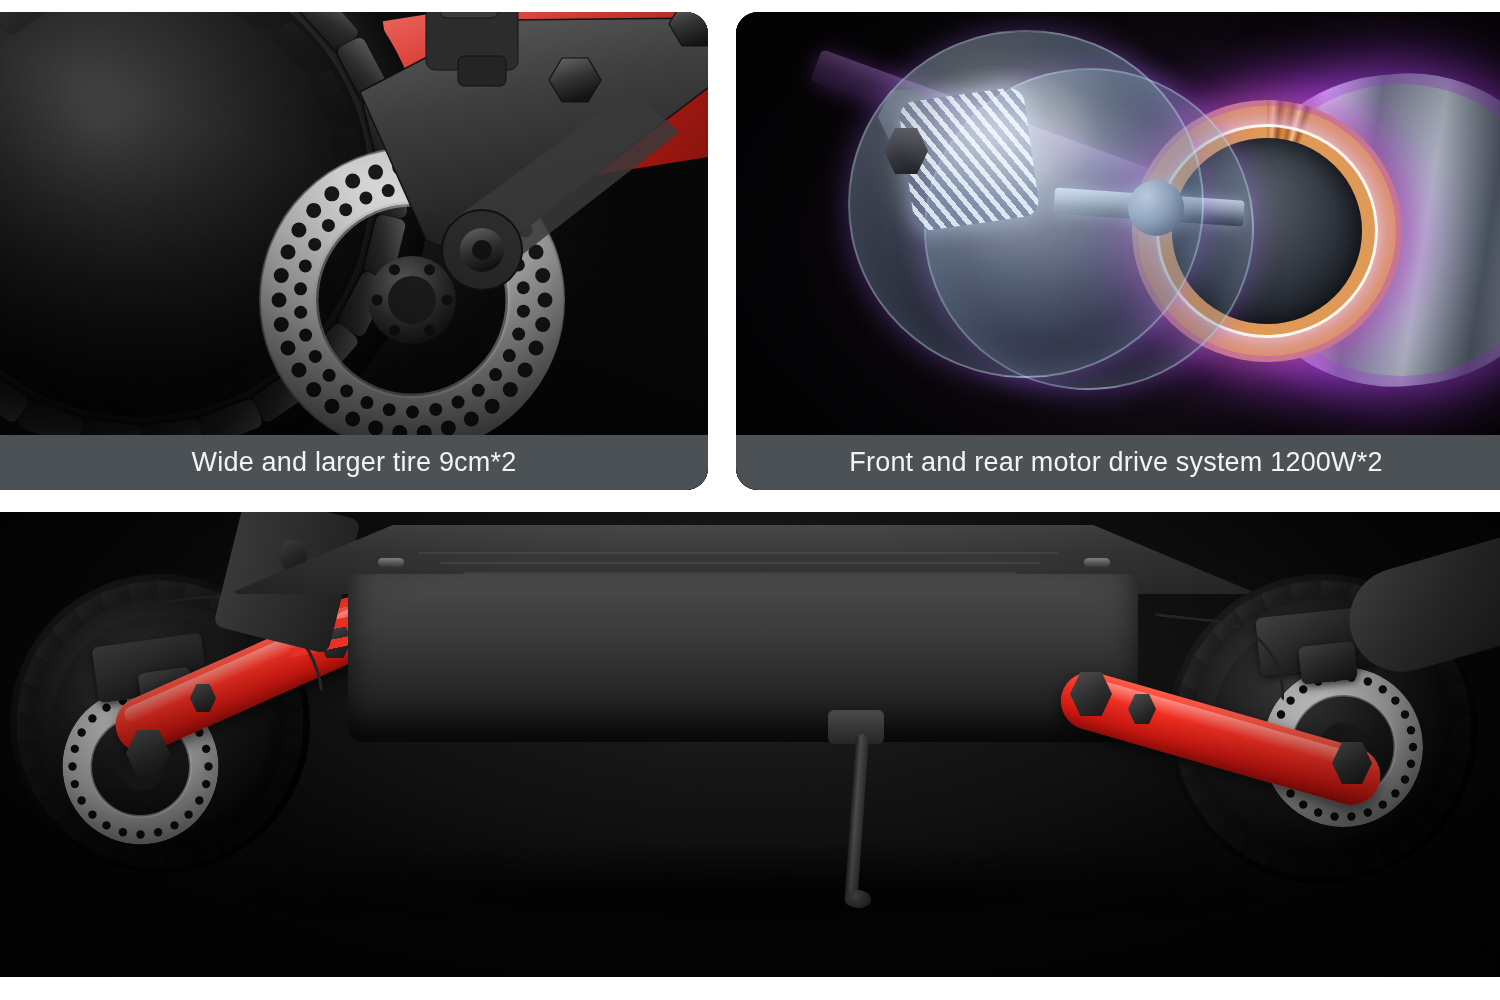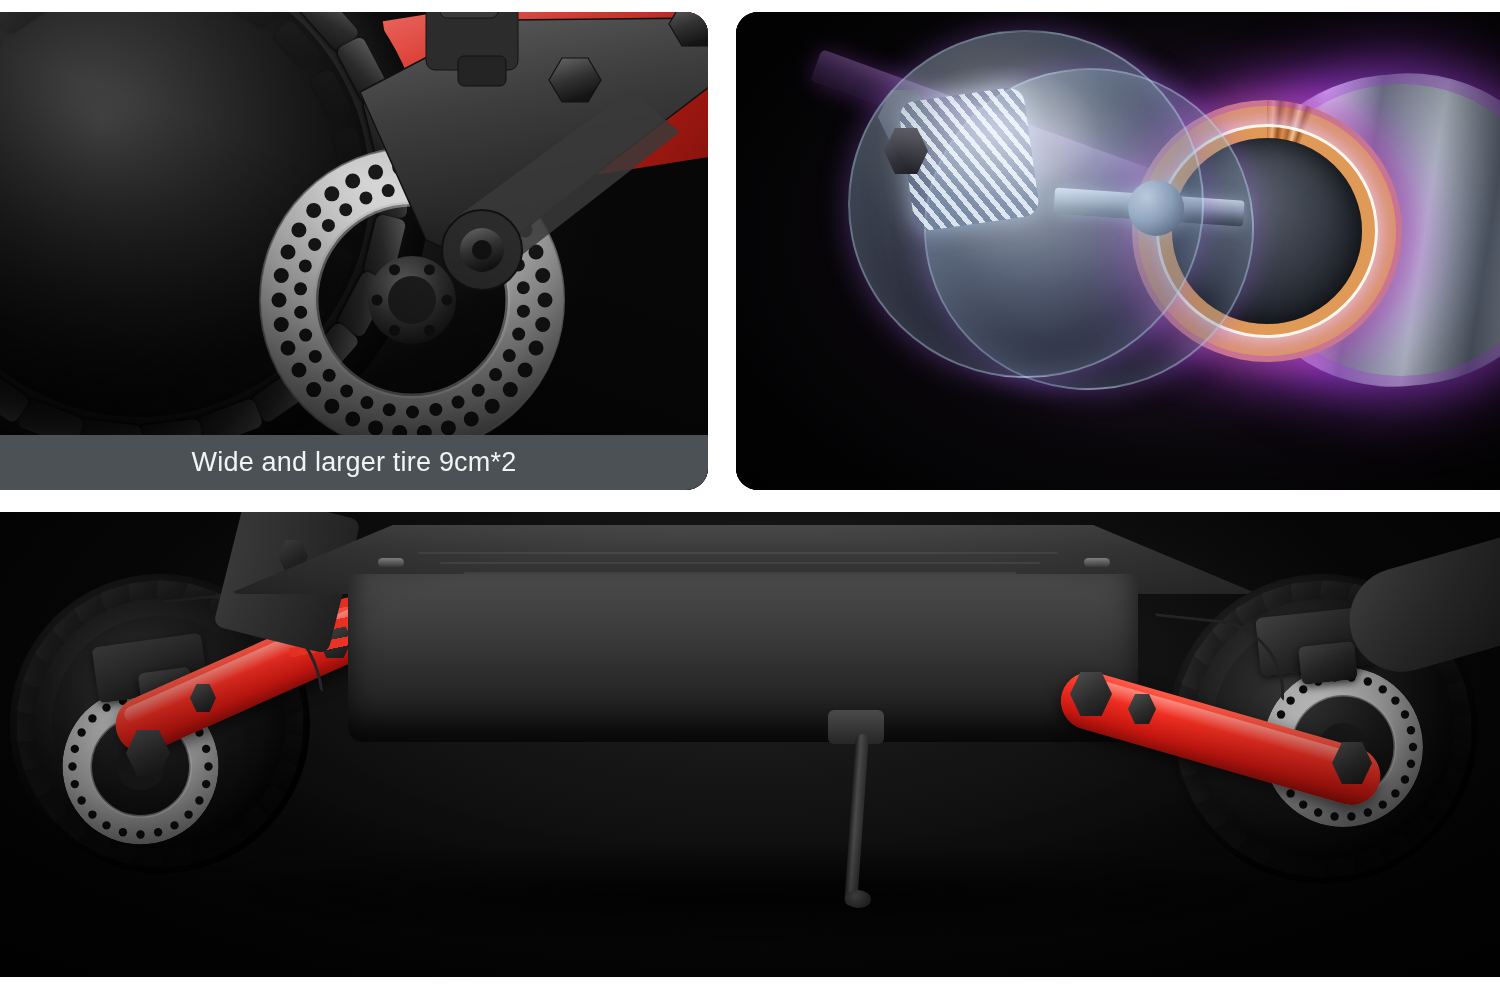--- a/index.html
+++ b/index.html
@@ -542,20 +542,23 @@
       <div style="position:absolute; left:148px; top:116px; width:44px; height:46px;
                   background: linear-gradient(150deg, #6a6a74, #33333c 55%, #18181f);
                   clip-path: polygon(25% 0,75% 0,100% 50%,75% 100%,25% 100%,0 50%);"></div>
 
       <div style="position:absolute; left:120px; top:30px; width:370px; height:350px; border-radius:50%;
                   background: radial-gradient(ellipse 40% 28% at 38% 26%, rgba(255,255,255,.42), rgba(255,255,255,0) 70%);"></div>
       <div style="position:absolute; inset:0;
                   background: radial-gradient(ellipse 78% 86% at 55% 46%, rgba(0,0,0,0) 45%, rgba(0,0,0,.78) 100%);"></div>
     </div>
 
+    <div class="caption">
+      <span>Front and rear motor drive system 1200W*2</span>
+    </div>
   </div>
 
   <div class="panel" id="panel-brakes">
     <div class="photo">
       <div class="brakes-bg"></div>
 
       <div class="floor-shadow" style="left:40px; top:330px; width:1420px; height:110px;"></div>
 
       <div class="wheel" style="left:10px; top:62px; width:300px; height:300px;"></div>
       <div class="wheel-inner" style="left:52px; top:104px; width:216px; height:216px;"></div>

